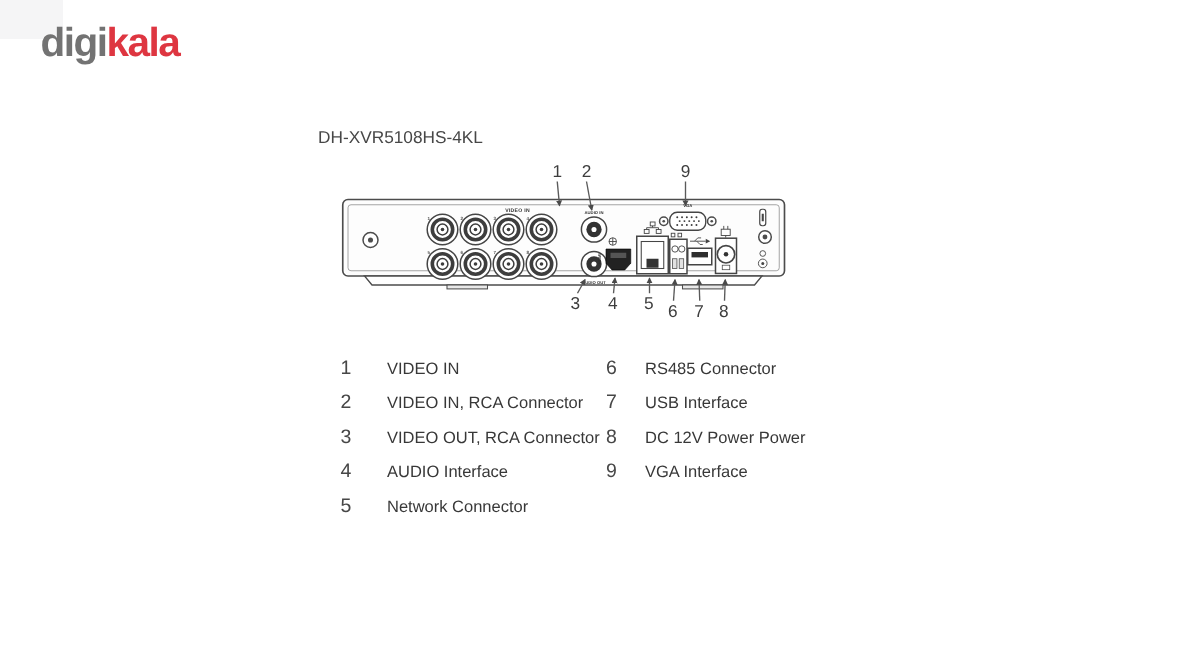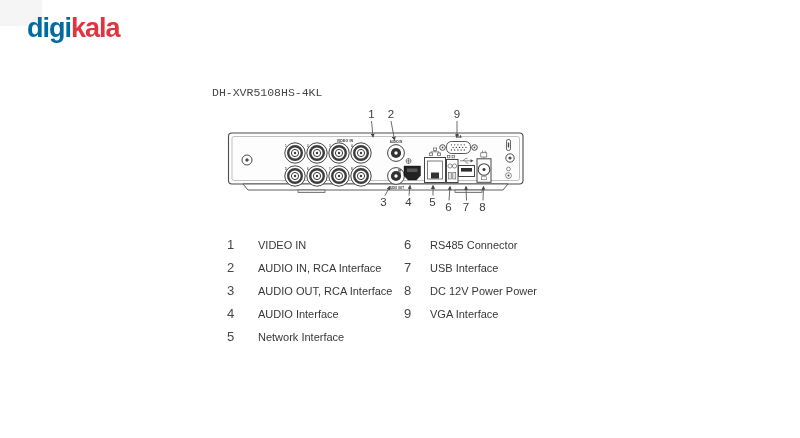--- a/index.html
+++ b/index.html
@@ -2,23 +2,23 @@
 <html><head>
 <meta charset="utf-8">
 <style>
   html,body{margin:0;padding:0;}
   body{
     width:800px;height:438px;position:relative;background:#ffffff;
     font-family:"Liberation Sans",sans-serif;overflow:hidden;
   }
   .corner-tint{position:absolute;left:0;top:0;width:42px;height:26px;background:#f5f5f6;}
   .logo{position:absolute;left:27px;top:12px;font-size:27px;font-weight:700;letter-spacing:-1px;line-height:32px;}
-  .logo .digi{color:#0369a1;}
+  .logo .digi{color:#737373;}
   .logo .kala{color:#de3641;}
-  .model-title{position:absolute;left:212px;top:86px;font-size:11.5px;color:#474747;font-family:Liberation Mono, monospace;}
+  .model-title{position:absolute;left:212px;top:86px;font-size:11.5px;color:#474747;}
   .device-svg{position:absolute;left:215px;top:96px;width:320px;height:122px;}
 
   
   .chassis{fill:#fdfdfd;stroke:#4c4c4c;stroke-width:1.1;}
   .chassis-inner{fill:none;stroke:#9a9a9a;stroke-width:0.6;}
   .lip{fill:#ffffff;stroke:#4c4c4c;stroke-width:0.9;}
   .foot{fill:#e9e9e9;stroke:#4c4c4c;stroke-width:0.7;}
   .screw{fill:#ffffff;stroke:#4c4c4c;stroke-width:1;}
   .screw-dot{fill:#4c4c4c;}
   .bnc-outer{fill:#ffffff;stroke:#454545;stroke-width:1;}
@@ -267,33 +267,33 @@
     <path class="cline" d="M483,200.5 L483.5,186.5"></path>
   </g>
 </svg>
 
 <div class="legend-row col-left" style="left:227px;top:237px;">
   <span class="legend-num">1</span>
   <span class="legend-label">VIDEO IN</span>
 </div>
 <div class="legend-row col-left" style="left:227px;top:260px;">
   <span class="legend-num">2</span>
-  <span class="legend-label">AUDIO IN, RCA Interface</span>
+  <span class="legend-label">VIDEO IN, RCA Connector</span>
 </div>
 <div class="legend-row col-left" style="left:227px;top:283px;">
   <span class="legend-num">3</span>
-  <span class="legend-label">AUDIO OUT, RCA Interface</span>
+  <span class="legend-label">VIDEO OUT, RCA Connector</span>
 </div>
 <div class="legend-row col-left" style="left:227px;top:306px;">
   <span class="legend-num">4</span>
   <span class="legend-label">AUDIO Interface</span>
 </div>
 <div class="legend-row col-left" style="left:227px;top:329px;">
   <span class="legend-num">5</span>
-  <span class="legend-label">Network Interface</span>
+  <span class="legend-label">Network Connector</span>
 </div>
 
 <div class="legend-row col-right" style="left:404px;top:237px;">
   <span class="legend-num">6</span>
   <span class="legend-label">RS485 Connector</span>
 </div>
 <div class="legend-row col-right" style="left:404px;top:260px;">
   <span class="legend-num">7</span>
   <span class="legend-label">USB Interface</span>
 </div>

